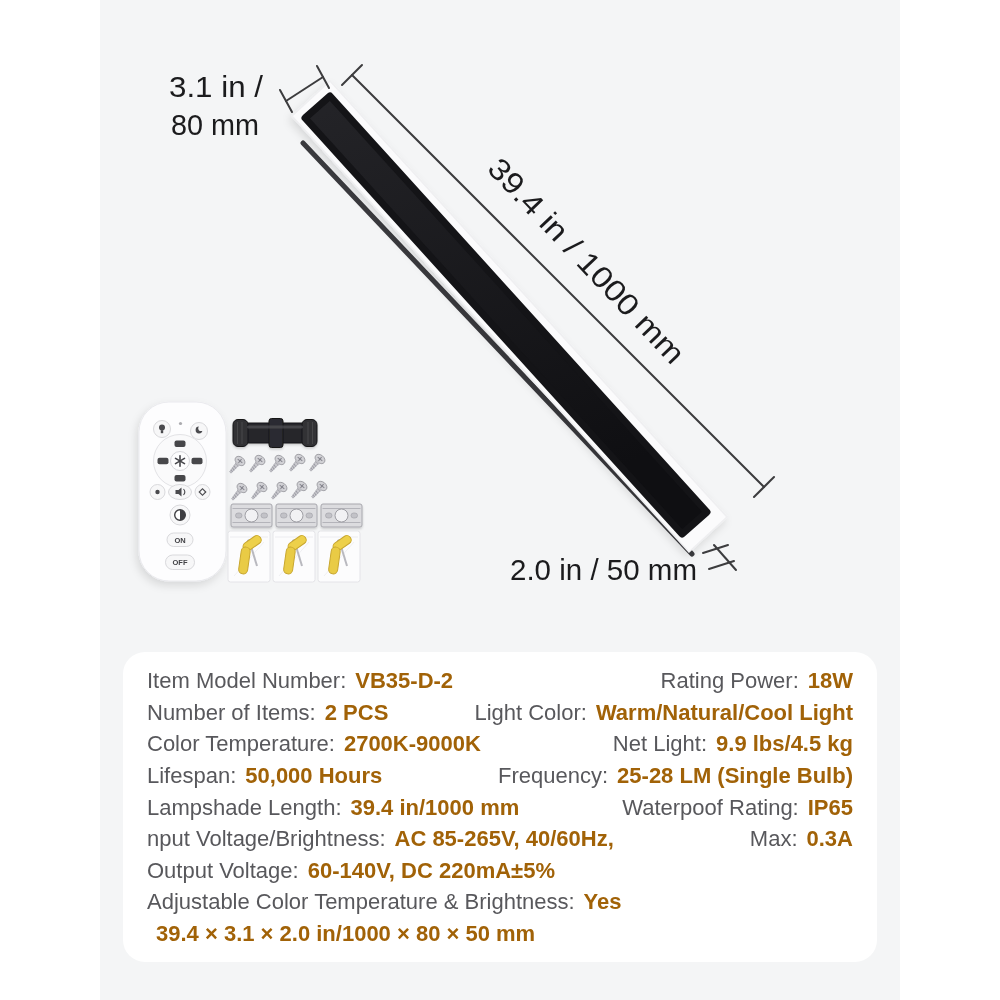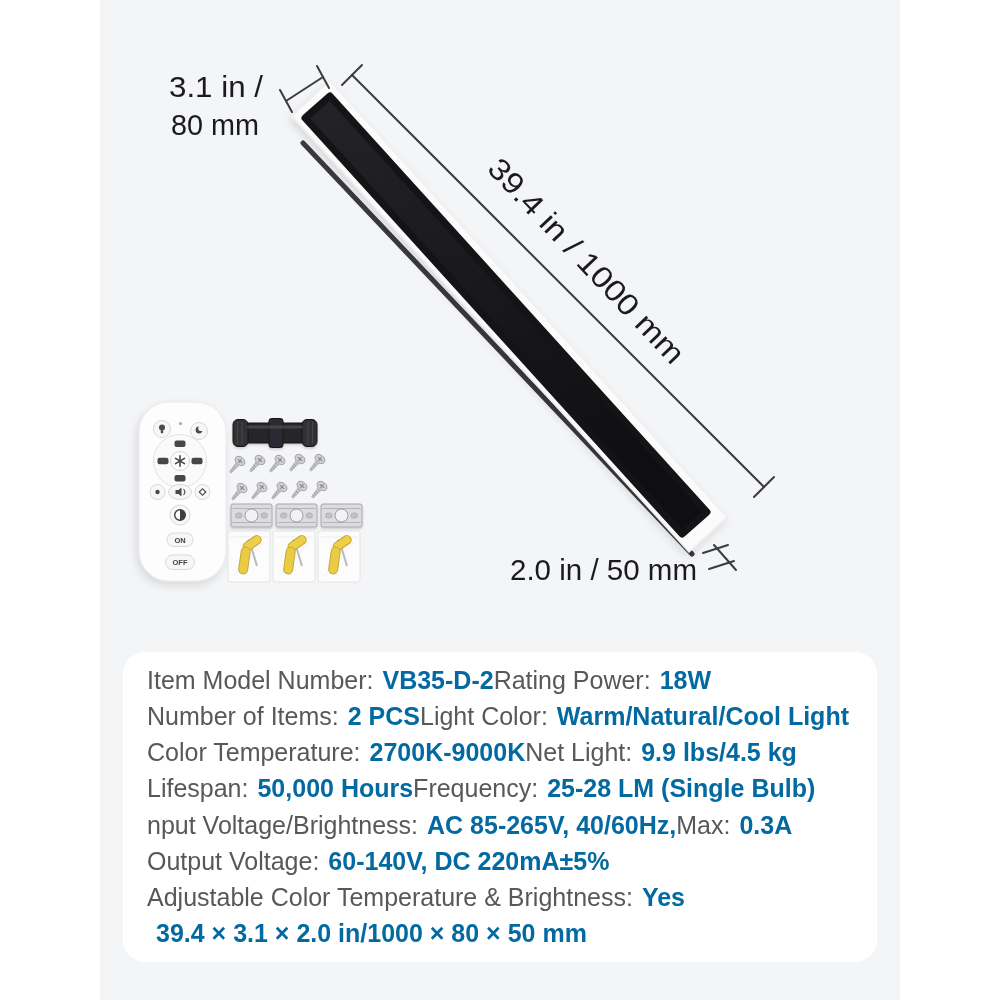--- a/index.html
+++ b/index.html
@@ -12,25 +12,25 @@
     position:absolute;left:100px;top:0;width:800px;height:1000px;
     background:#f4f5f6;
   }
   svg.scene{position:absolute;left:0;top:0;width:1000px;height:1000px;}
   .dim-text{fill:#1b1b1d;font-weight:500;}
   .spec-panel{
     position:absolute;left:123px;top:652px;width:754px;height:310px;
     background:#ffffff;border-radius:22px;box-sizing:border-box;
     padding:13px 24px;display:flex;flex-direction:column;justify-content:space-between;
   }
-  .spec-row{display:flex;justify-content:flex-start;align-items:baseline;
-    font-size:25px;line-height:31px;white-space:nowrap;}
+  .spec-row{display:flex;justify-content:space-between;align-items:baseline;
+    font-size:22px;line-height:31px;white-space:nowrap;}
   .spec-cell{display:flex;align-items:baseline;}
   .spec-label{color:#58585c;}
-  .spec-value{color:#0369a1;font-weight:bold;margin-left:9px;}
+  .spec-value{color:#a16207;font-weight:bold;margin-left:9px;}
 </style>
 </head>
 <body>
 
 <div class="stage"></div>
 
 <svg class="scene" viewBox="0 0 1000 1000">
   <defs>
     <filter id="soft" x="-30%" y="-30%" width="160%" height="160%">
       <feDropShadow dx="-2" dy="4" stdDeviation="4" flood-color="#000" flood-opacity="0.12"></feDropShadow>
@@ -224,20 +224,30 @@
         <span class="spec-label">Lifespan:</span>
         <span class="spec-value">50,000 Hours</span>
       </div>
     <div class="spec-cell">
         <span class="spec-label">Frequency:</span>
         <span class="spec-value">25-28 LM (Single Bulb)</span>
       </div>
   </div>
   <div class="spec-row">
     <div class="spec-cell">
+        <span class="spec-label">Lampshade Length:</span>
+        <span class="spec-value">39.4 in/1000 mm</span>
+      </div>
+    <div class="spec-cell">
+        <span class="spec-label">Waterpoof Rating:</span>
+        <span class="spec-value">IP65</span>
+      </div>
+  </div>
+  <div class="spec-row">
+    <div class="spec-cell">
         <span class="spec-label">nput Voltage/Brightness:</span>
         <span class="spec-value">AC 85-265V, 40/60Hz,</span>
       </div>
     <div class="spec-cell">
         <span class="spec-label">Max:</span>
         <span class="spec-value">0.3A</span>
       </div>
   </div>
   <div class="spec-row">
     <div class="spec-cell">

